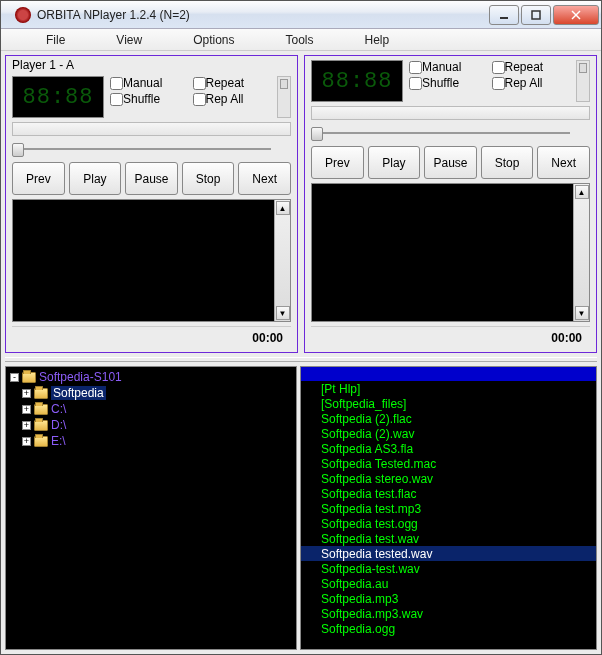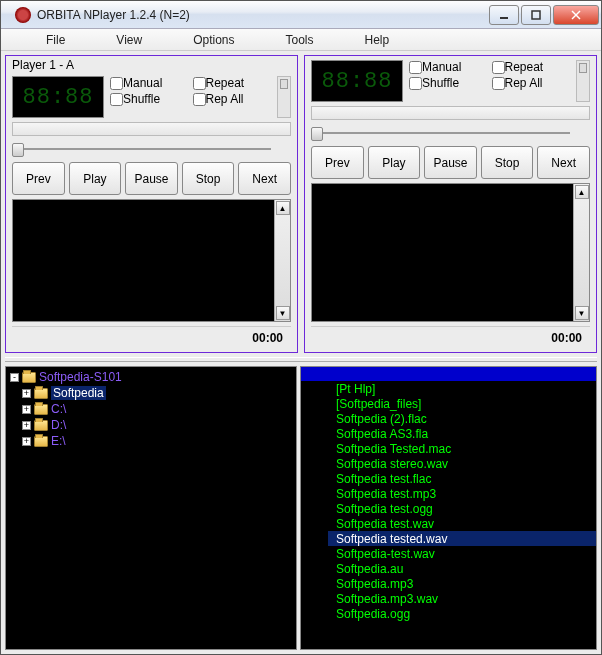--- a/index.html
+++ b/index.html
@@ -54,21 +54,21 @@
 
 .tree-list { padding: 2px; }
 .tree-item { display: flex; align-items: center; height: 16px; gap: 3px; padding-left: 2px; }
 .tree-item.child { padding-left: 14px; }
 .expander { width: 9px; height: 9px; border: 1px solid #888; background: #fff; color: #000; font-size: 9px; line-height: 7px; display:flex; align-items:center; justify-content:center; }
 .folder-ico { width: 14px; height: 11px; background: linear-gradient(to bottom, #ffe691, #e6b84a); border: 1px solid #a08030; border-radius: 1px; position:relative;}
 .folder-ico::before{content:"";position:absolute;top:-3px;left:0;width:6px;height:3px;background:#e6b84a;border:1px solid #a08030;border-bottom:none;border-radius:1px 1px 0 0;}
 .tree-label { color: #8b5cf6; }
 .tree-item.selected .tree-label { background: #0a246a; color: #fff; padding: 0 2px; }
 .file-header { height: 14px; background: #0000cc; }
-.file-item { height: 15px; padding: 0 8px; color: #0f0; display:flex; align-items:center;margin-left:27px;}
+.file-item { height: 15px; padding: 0 20px; color: #0f0; display:flex; align-items:center;}
 .file-item.selected { background: #0a246a; color: #fff; text-align: right; }
 
 .resize-handle { background:#ececec; width:100%; height:5px; border-top:1px solid #fff; border-bottom:1px solid #aaa;}
 </style>
 </head>
 <body>
 
 <div class="window">
 
   <div class="titlebar">
@@ -228,20 +228,21 @@
               <span class="tree-label">E:\</span>
             </div>
           </div>
       </div>
       <div class="file-panel">
         <div class="file-header"></div>
         <div id="file-list">
             <div class="file-item">[Pt Hlp]</div>
             <div class="file-item">[Softpedia_files]</div>
             <div class="file-item">Softpedia (2).flac</div>
+            <div class="file-item">Softpedia (2).wav</div>
             <div class="file-item">Softpedia AS3.fla</div>
             <div class="file-item">Softpedia Tested.mac</div>
             <div class="file-item">Softpedia stereo.wav</div>
             <div class="file-item">Softpedia test.flac</div>
             <div class="file-item">Softpedia test.mp3</div>
             <div class="file-item">Softpedia test.ogg</div>
             <div class="file-item">Softpedia test.wav</div>
             <div class="file-item selected">Softpedia tested.wav</div>
             <div class="file-item">Softpedia-test.wav</div>
             <div class="file-item">Softpedia.au</div>

